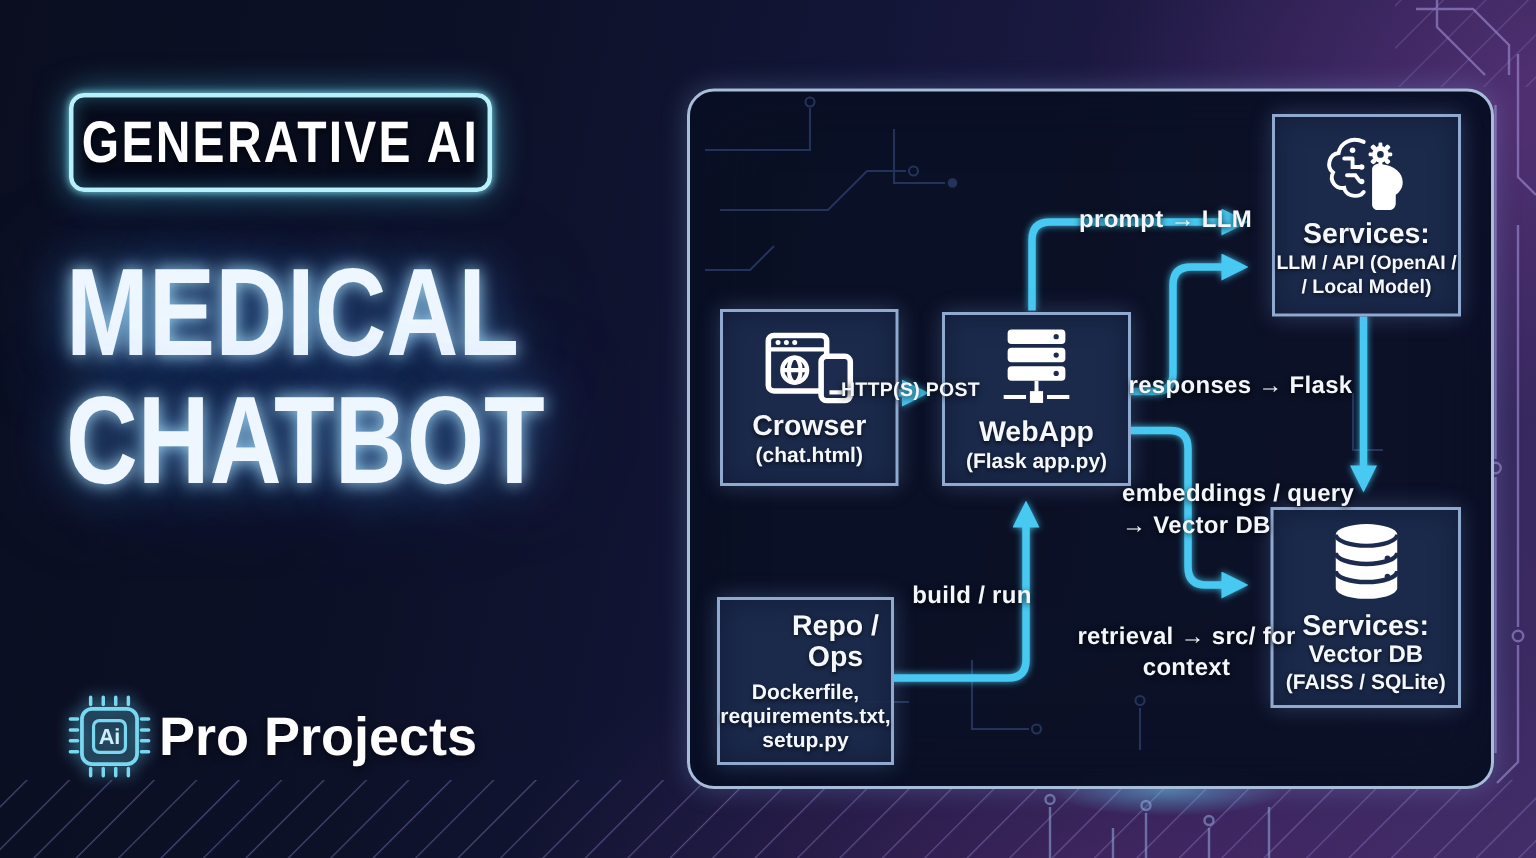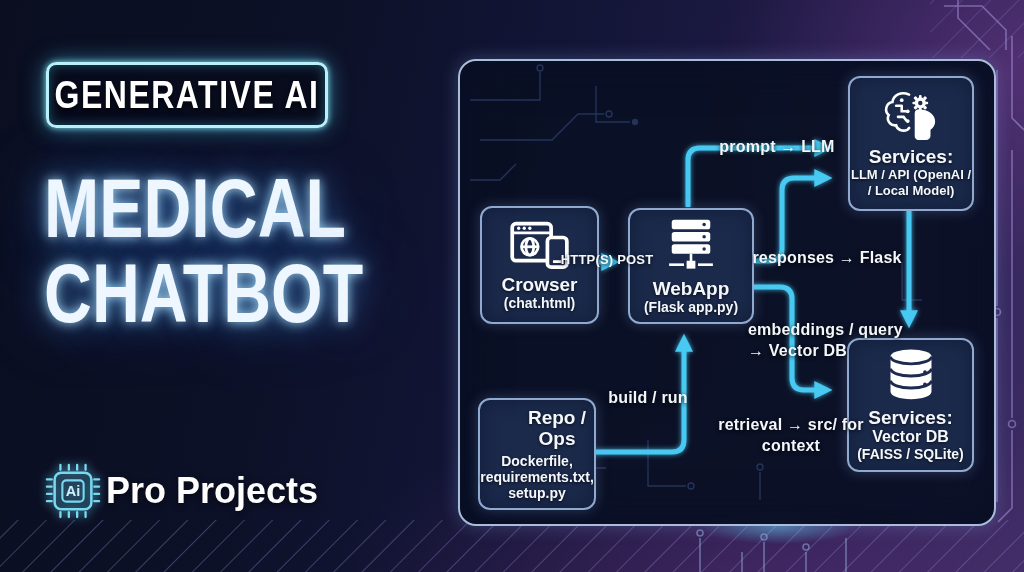--- a/index.html
+++ b/index.html
@@ -30,21 +30,21 @@
   .title{position:absolute;left:44px;top:160px;z-index:3;}
   .title-line{height:85px;}
   .title-line span{display:inline-block;font-size:65px;font-weight:700;color:#eef7ff;
     transform:scale(1.02,1.28);transform-origin:0 0;white-space:nowrap;
     text-shadow:0 0 10px rgba(170,225,255,.95),0 0 28px rgba(95,175,255,.6),0 0 64px rgba(70,140,255,.4);}
   .brand{position:absolute;left:44px;top:462px;z-index:3;display:flex;align-items:center;gap:4px;}
   .brand svg{filter:drop-shadow(0 0 5px rgba(100,220,250,.85));}
   .brand-name{font-size:36px;font-weight:700;color:#fdfdfe;text-shadow:0 2px 6px rgba(0,0,0,.6);}
   .node{
     position:absolute;z-index:3;display:flex;flex-direction:column;align-items:center;justify-content:center;
-    background:rgba(29,44,78,.94);border:2px solid #8fa9cf;border-radius:12px;
+    background:rgba(29,44,78,.94);border:2px solid #8fa9cf;border-radius:0;
     box-shadow:0 0 14px rgba(130,170,230,.28), inset 0 0 18px rgba(14,22,48,.65);
     color:#f4f8fd;text-align:center;text-shadow:0 1px 3px rgba(0,0,0,.7);
   }
   .node-title{font-size:19px;font-weight:700;line-height:1.12;}
   .node-sub{font-size:14px;font-weight:700;line-height:1.15;}
   .node-small{font-size:13px;font-weight:700;line-height:1.2;}
   .node-mid{font-size:16px;font-weight:700;line-height:1.12;}
   .node .icon{margin-bottom:5px;}
   .elabel{position:absolute;z-index:4;color:#f3f7fb;font-weight:700;font-size:16px;letter-spacing:.2px;
     white-space:nowrap;text-shadow:0 1px 4px rgba(0,0,0,.85);line-height:1.3;margin-top:20px;}

